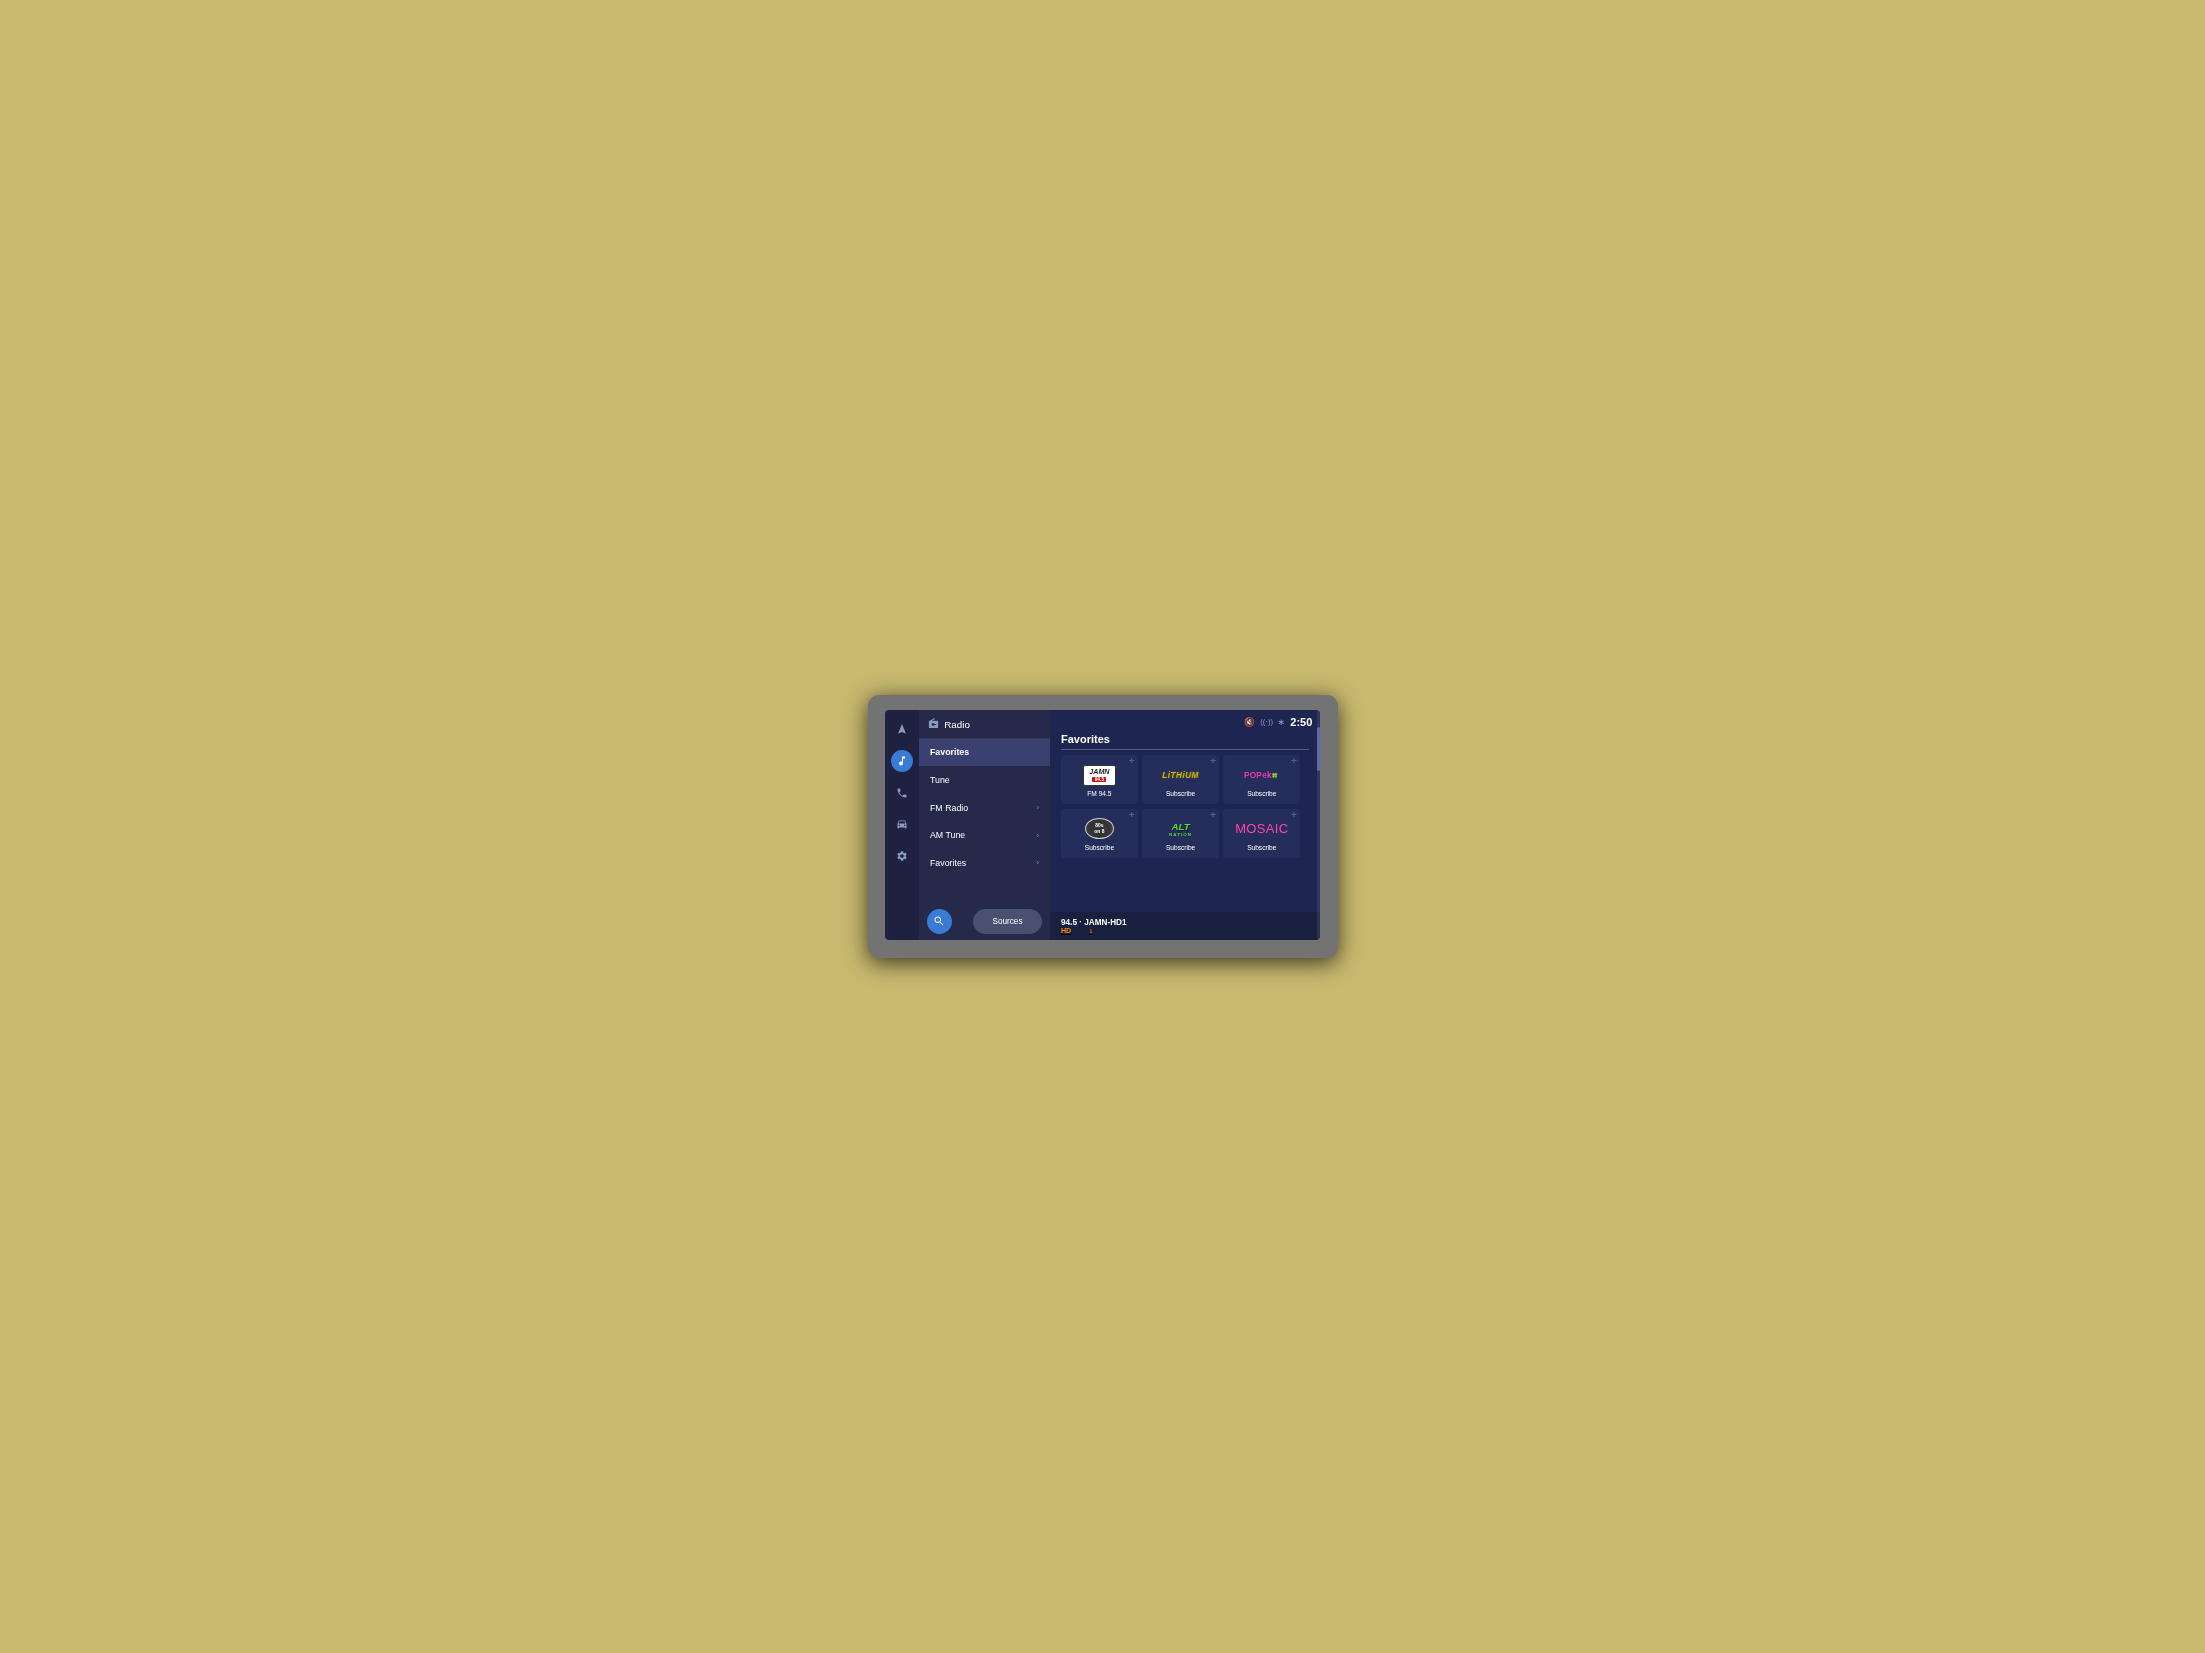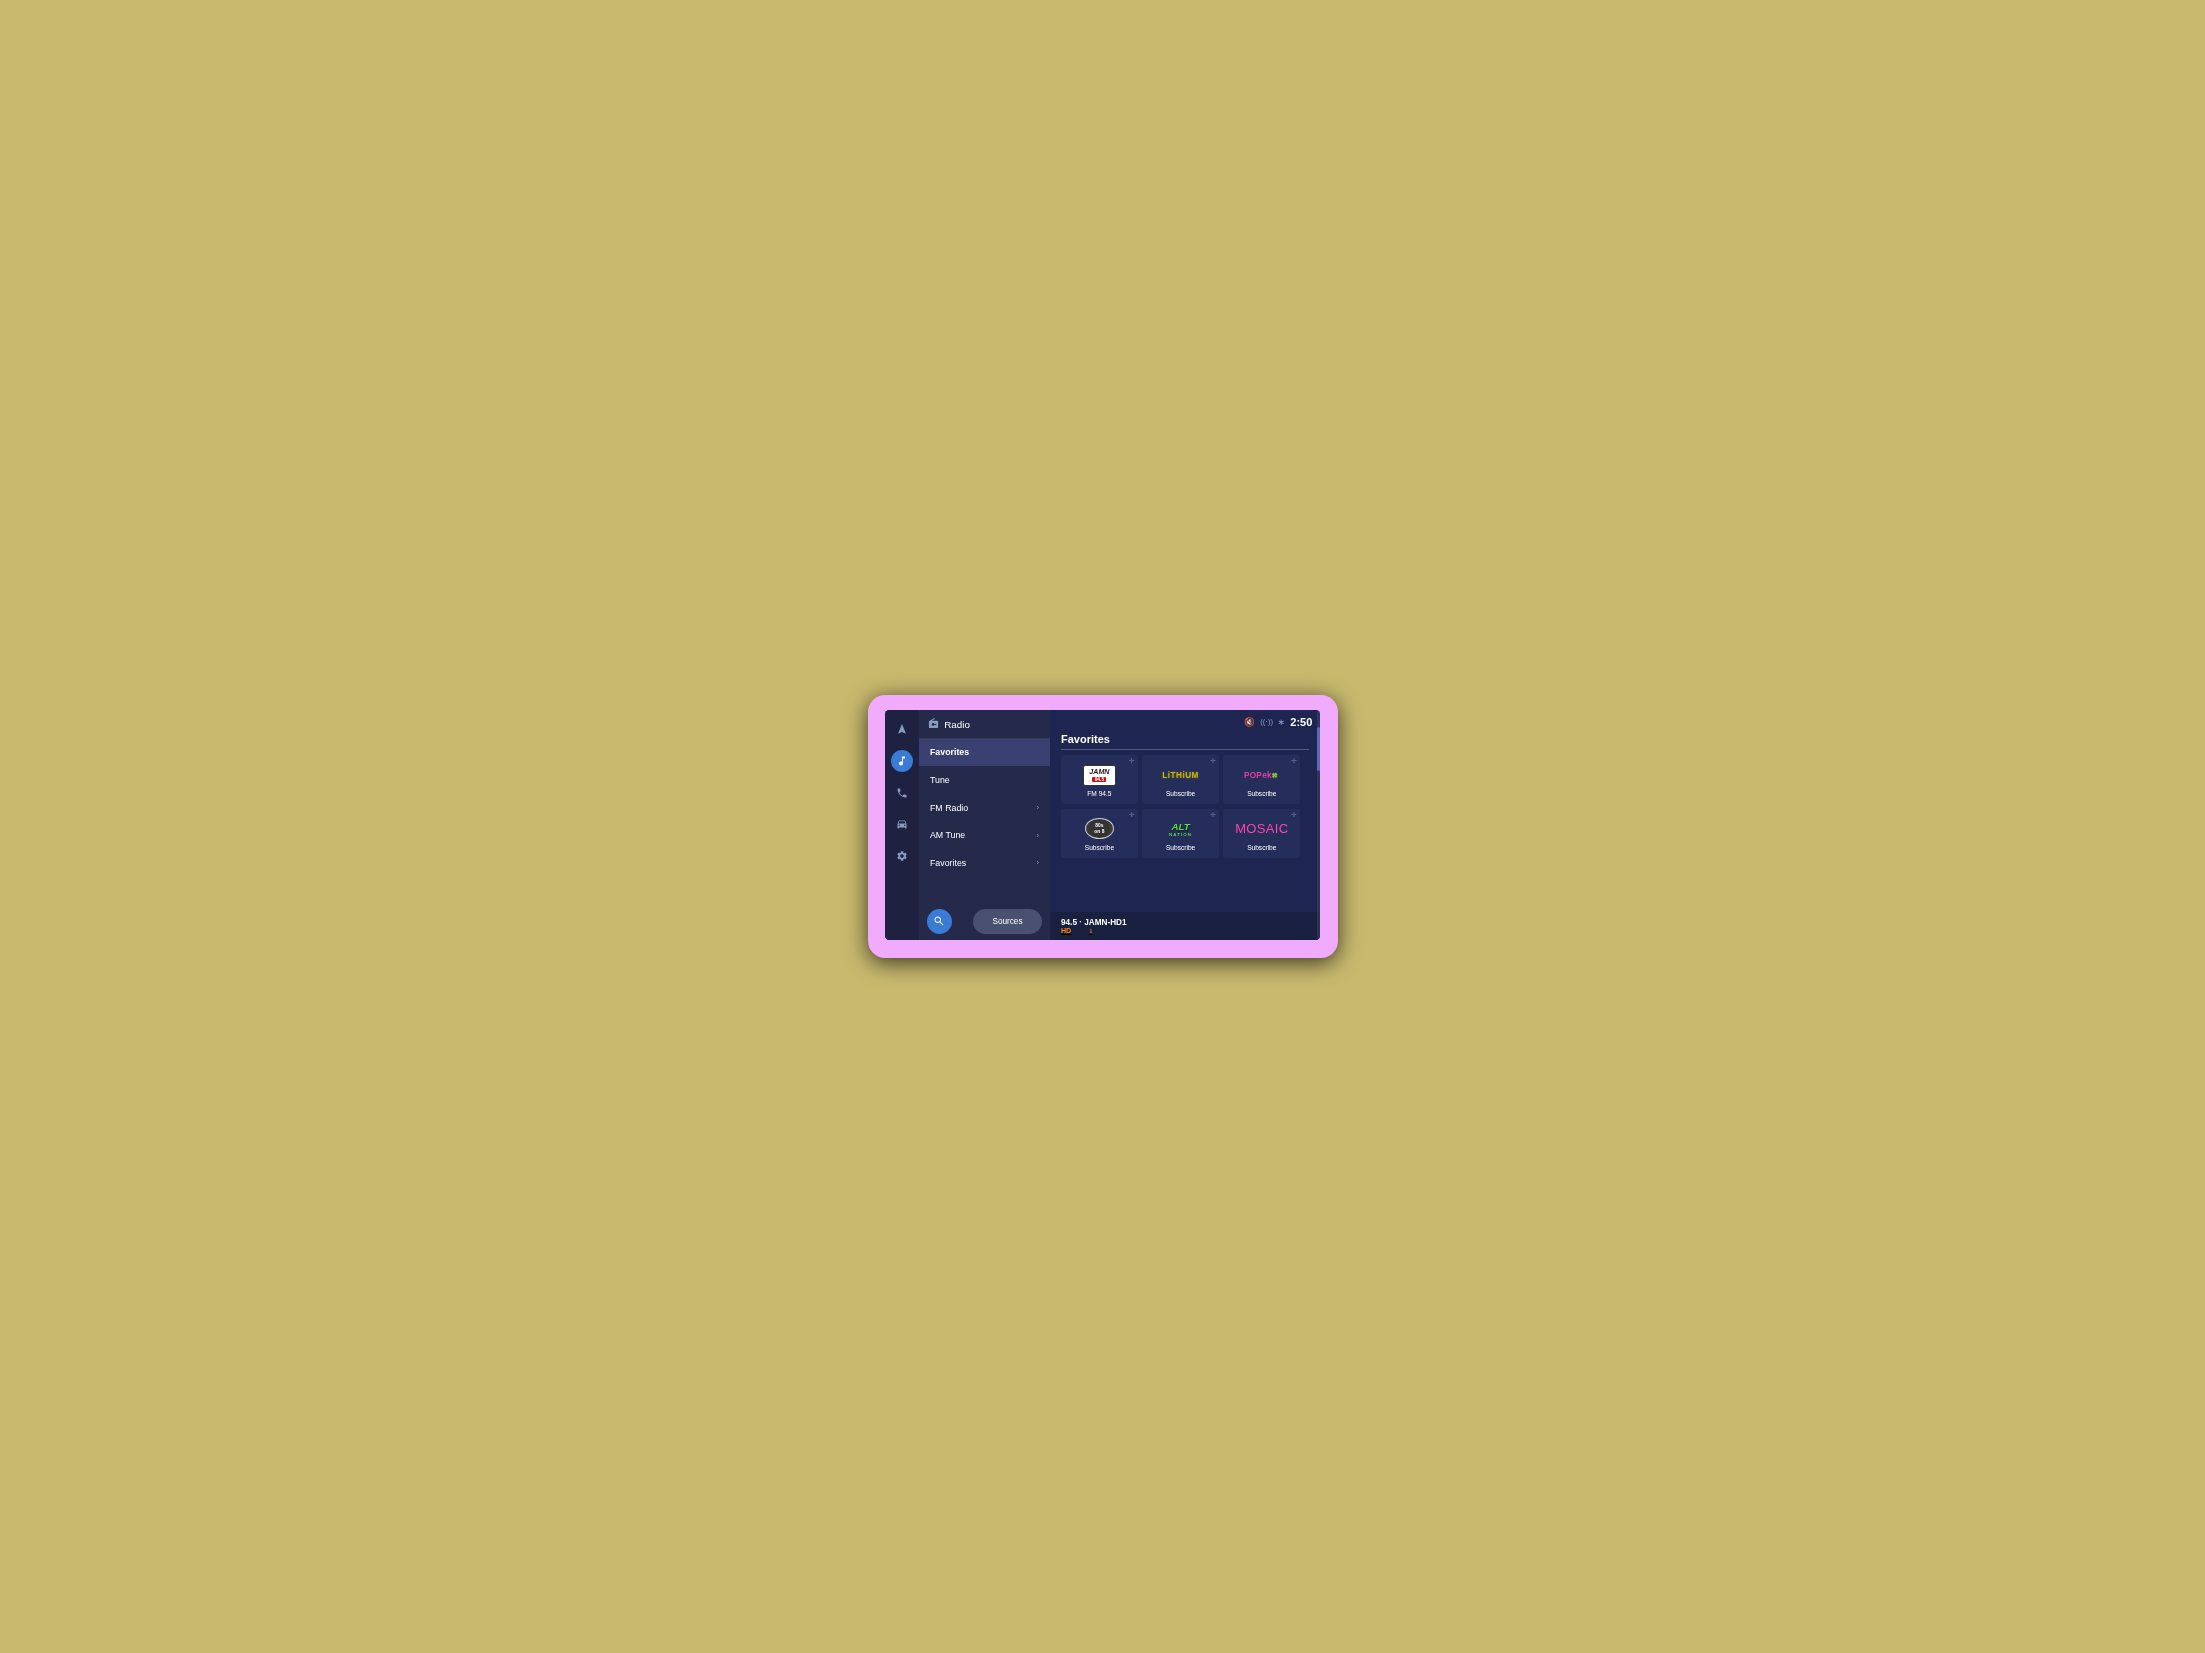--- a/index.html
+++ b/index.html
@@ -7,22 +7,22 @@
     body {
       background: #c8b96e;
       display: flex;
       justify-content: center;
       align-items: center;
       min-height: 100vh;
       font-family: 'Arial', sans-serif;
     }
 
     .car-bezel {
-      background: #f0abfc;
-      border-radius: 17px;
+      background: #737373;
+      border-radius: 11px;
       padding: 15.3px 17.5px 17.5px 17.5px;
       width: 470px;
       box-shadow: 0 4.4px 22px rgba(0,0,0,0.7);
     }
 
     .screen {
       background: #1e2240;
       border-radius: 4.4px;
       display: flex;
       width: 100%;
@@ -295,20 +295,21 @@
       font-weight: 700;
       padding: 0 2.2px;
       border-radius: 1.1px;
     }
 
     
     .lithium-logo {
       color: #c8b400;
       font-size: 8.2px;
       font-weight: 900;
+      font-style: italic;
       letter-spacing: 0.5px;
       text-shadow: 0 0 2.2px rgba(200,180,0,0.5);
     }
 
     
     .popek-logo {
       color: #e040a0;
       font-size: 8.2px;
       font-weight: 900;
       letter-spacing: 0.3px;

